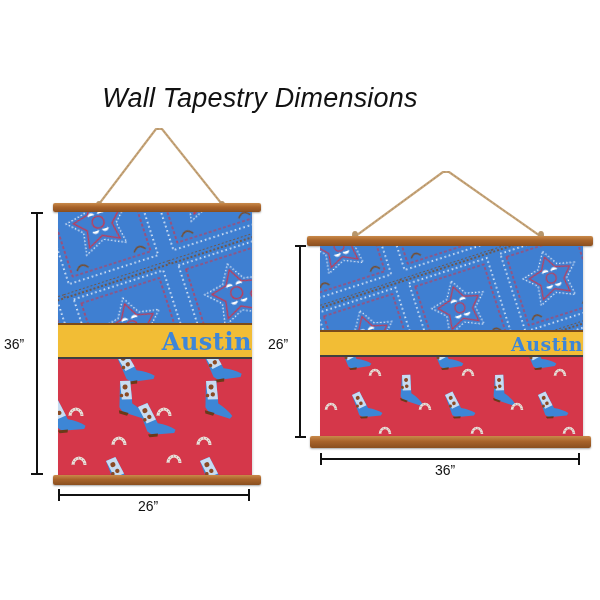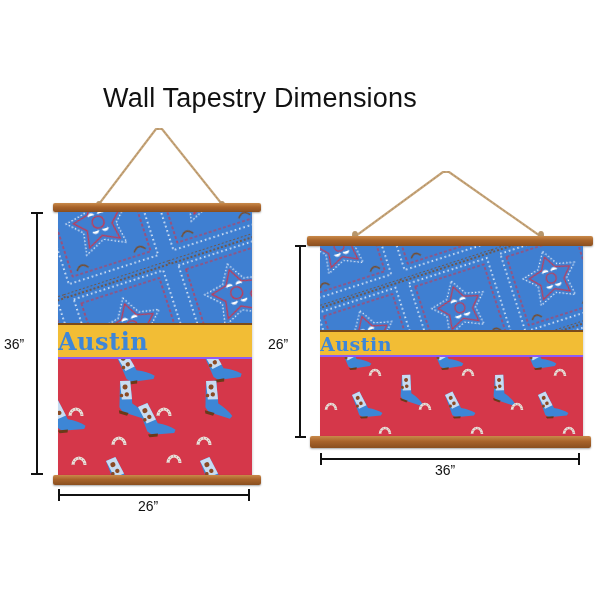--- a/index.html
+++ b/index.html
@@ -1,22 +1,22 @@
 <!DOCTYPE html>
 <html><head>
 <meta charset="utf-8">
 <style>
   html,body{margin:0;padding:0;background:#ffffff;}
   body{width:600px;height:600px;position:relative;overflow:hidden;font-family:"Liberation Sans",sans-serif;}
   .abs{position:absolute;}
-  .title{left:0;width:520px;top:83px;text-align:center;font-size:27px;color:#111;letter-spacing:0.2px;}
+  .title{left:0;width:520px;top:83px;text-align:center;font-size:27px;color:#111;letter-spacing:0.2px;font-style:italic;}
   .dowel{background:linear-gradient(#c98a4a 0%,#a8632a 45%,#8a4f1f 100%);border-radius:2px;box-shadow:0 1px 2px rgba(0,0,0,0.35);}
   .fabric{overflow:hidden;box-shadow:1px 1px 2px rgba(0,0,0,0.15);}
   .blue{background-color:#3f7fd1;}
-  .yellow{background:#f2bd35;border-top:2px solid #7a4a1a;border-bottom:2px solid #8b5cf6;box-sizing:border-box;display:flex;align-items:center;justify-content:flex-start;}
+  .yellow{background:#f2bd35;border-top:2px solid #7a4a1a;border-bottom:2px solid #404040;box-sizing:border-box;display:flex;align-items:center;justify-content:flex-end;}
   .red{background-color:#d5374a;}
   .name{font-family:"DejaVu Serif",serif;font-weight:bold;color:#3e86d8;letter-spacing:0.5px;}
   .dimline{background:#111;}
   .dimlabel{font-size:14px;color:#111;}
   svg{display:block;}
 </style>
 </head>
 <body>
 
 <div class="abs title">Wall Tapestry Dimensions</div>

